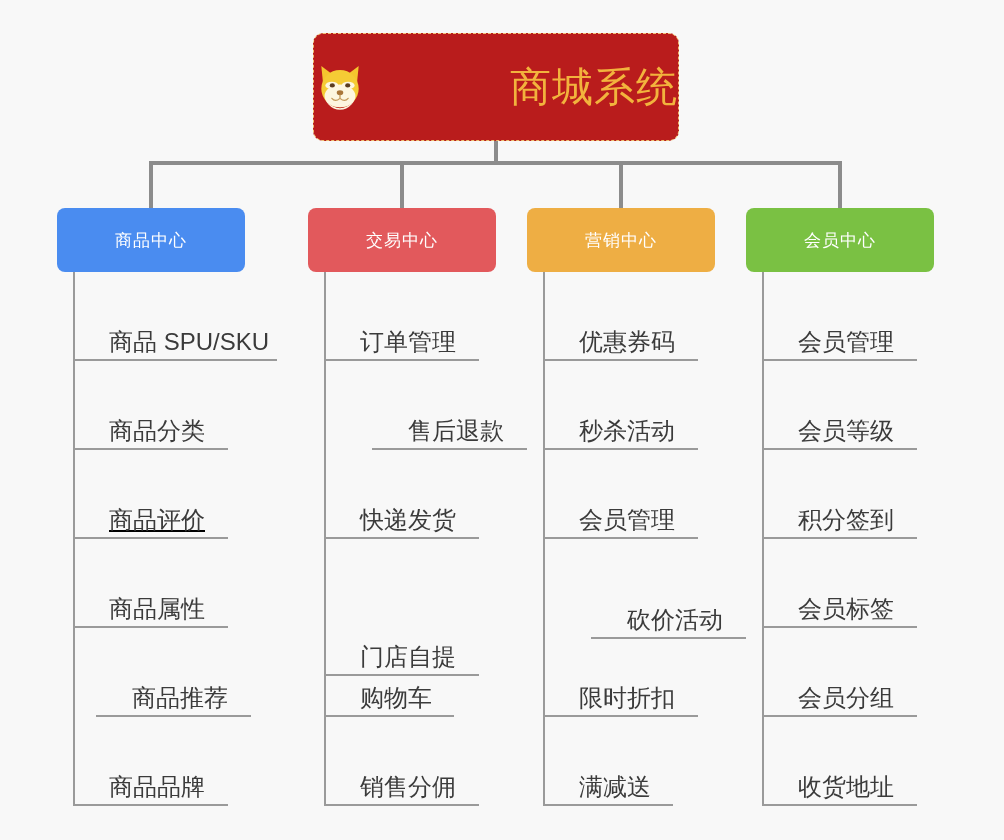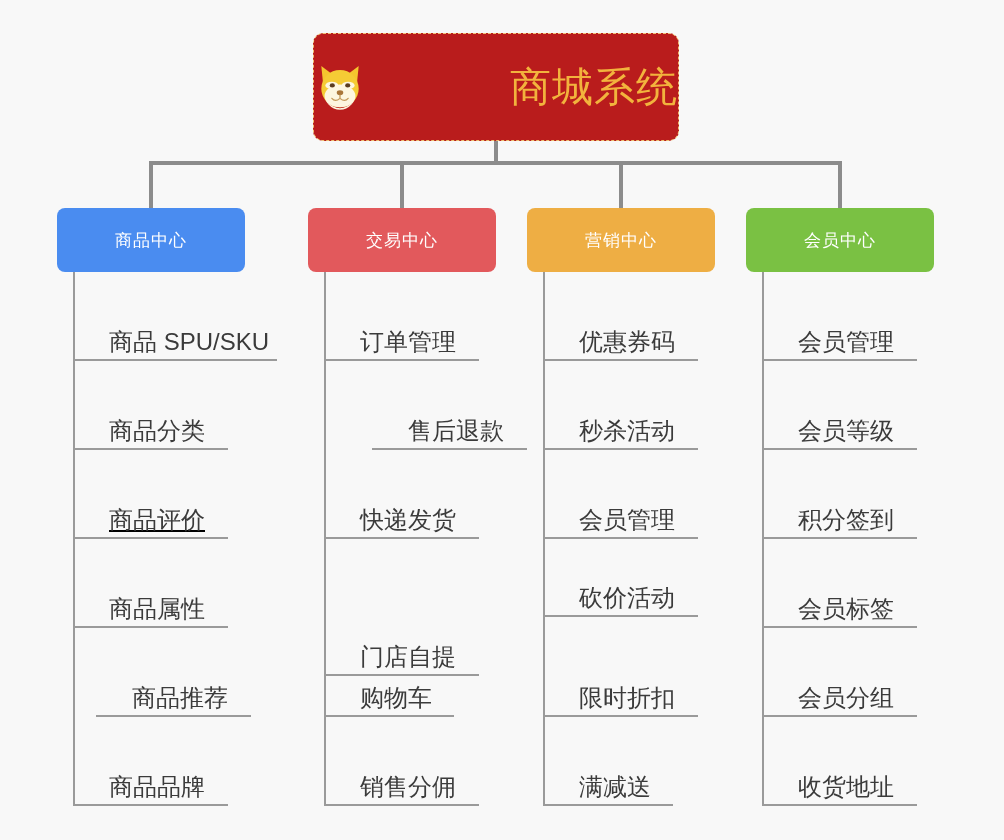--- a/index.html
+++ b/index.html
@@ -189,21 +189,21 @@
         <div class="leaf-spine" style="height: 534px; background: rgb(154, 154, 154);"></div>
         <div class="leaf-item" style="top: 0px; width: 155px;">
           <span class="leaf-label">优惠券码</span>
         </div>
         <div class="leaf-item" style="top: 89px; width: 155px;">
           <span class="leaf-label">秒杀活动</span>
         </div>
         <div class="leaf-item" style="top: 178px; width: 155px;">
           <span class="leaf-label">会员管理</span>
         </div>
-        <div class="leaf-item" style="top: 256px; width: 155px;">
+        <div class="leaf-item" style="top: 278px; width: 155px; margin-left: 48px;">
           <span class="leaf-label">砍价活动</span>
         </div>
         <div class="leaf-item" style="top: 356px; width: 155px;">
           <span class="leaf-label">限时折扣</span>
         </div>
         <div class="leaf-item" style="top: 445px; width: 130px;">
           <span class="leaf-label">满减送</span>
         </div>
       </div>
       <div class="cat-box" style="left: 746px; top: 208px; width: 188px; background: rgb(122, 193, 67);">

